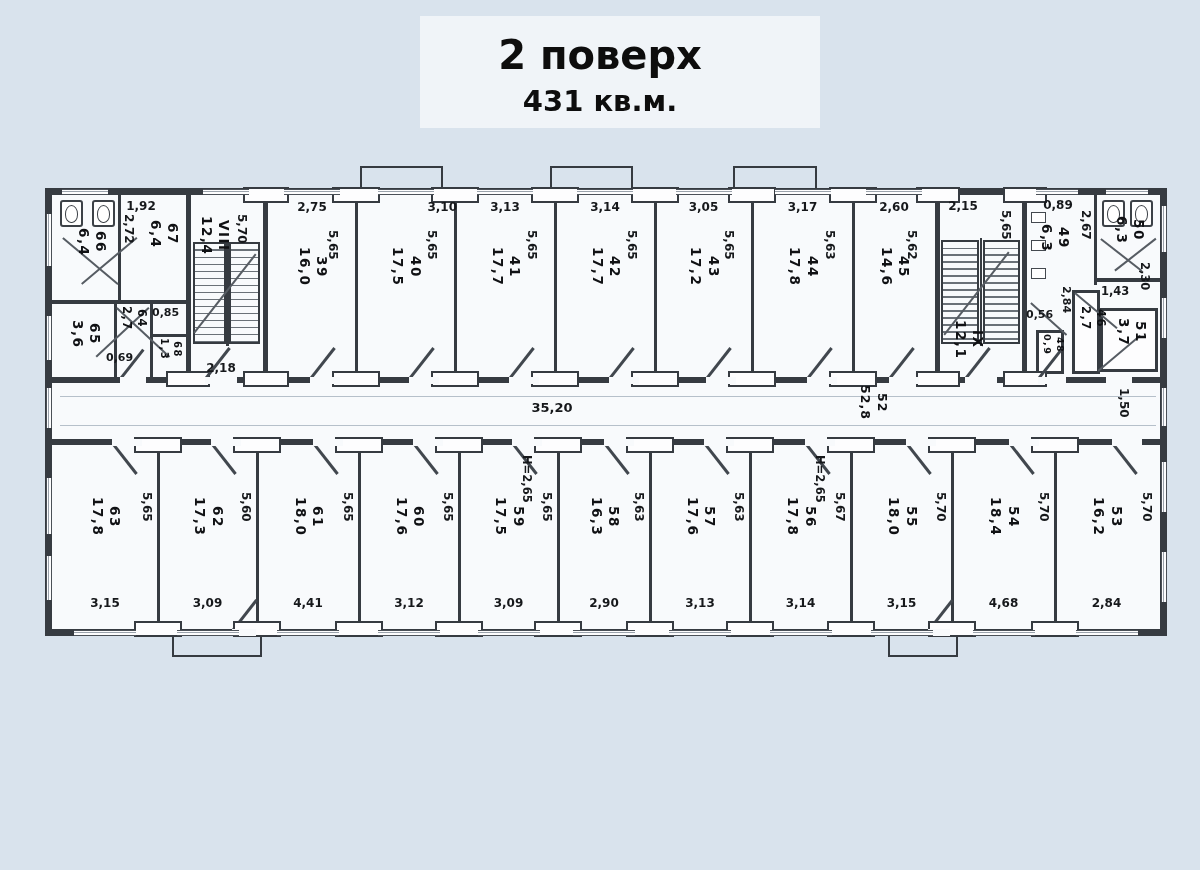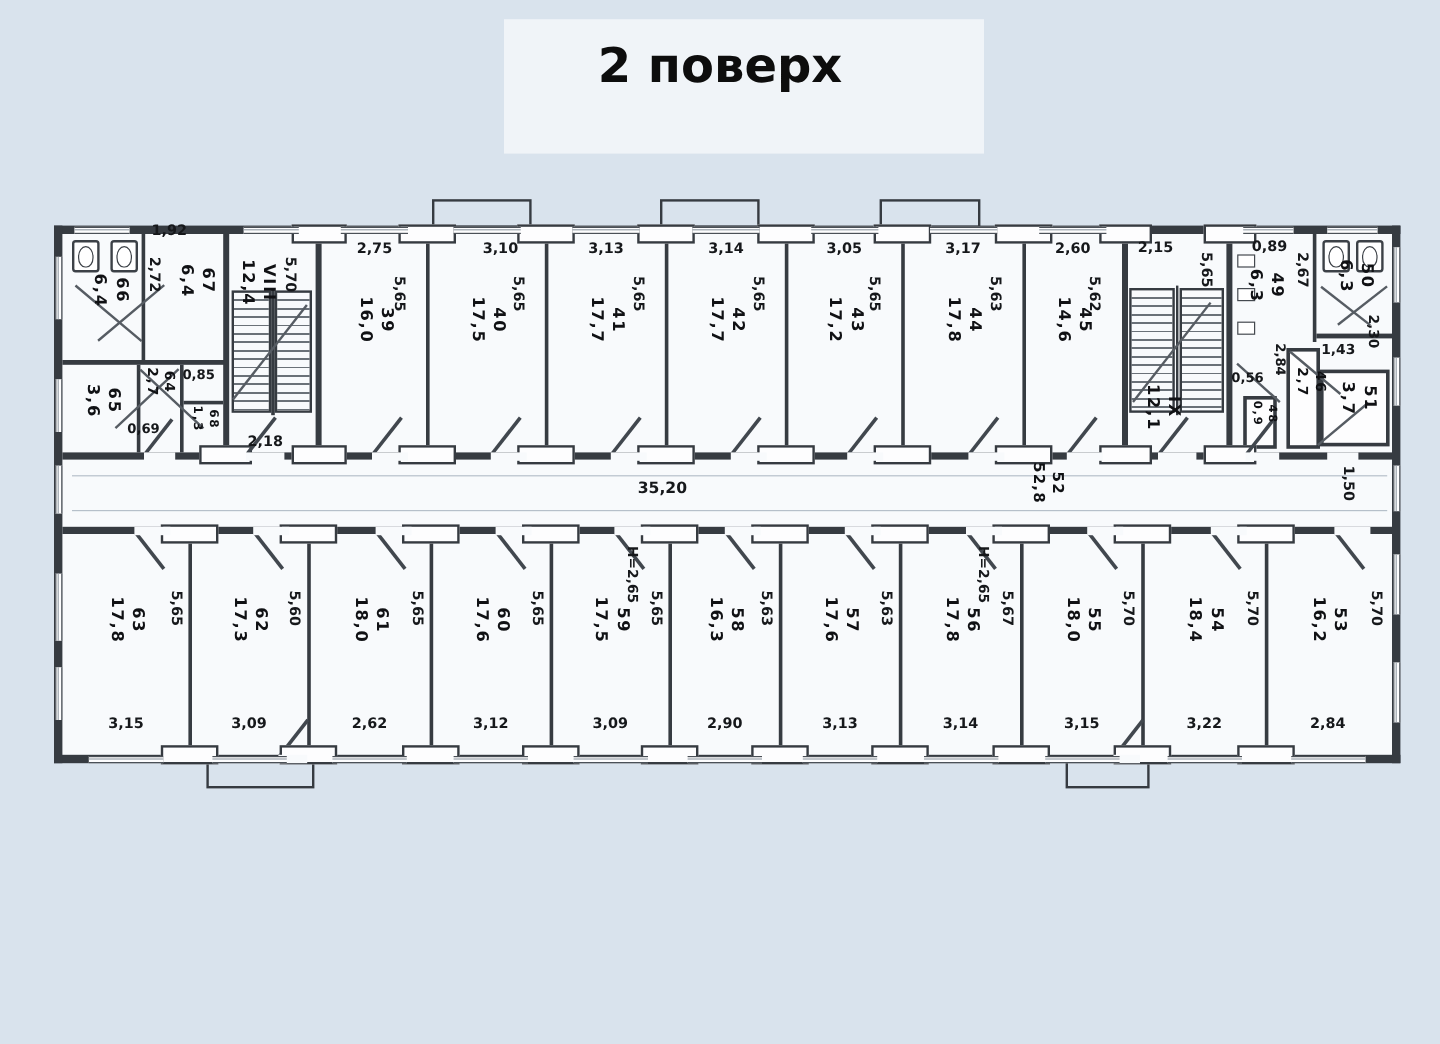--- a/index.html
+++ b/index.html
@@ -30,20 +30,21 @@
   .title{position:absolute;left:0;right:0;text-align:center;color:#0d0d0d;z-index:7;}
   .tbg{position:absolute;background:rgba(255,255,255,.6);z-index:1;}
 </style>
 </head>
 <body>
 
 <div id="plan">
 
   <div class="tbg" style="left:420px;top:16px;width:400px;height:112px"></div>
   <div class="title" style="top:32px;font-size:40px;font-weight:700">2 поверх</div>
+  <div class="title" style="top:84px;font-size:29px;font-weight:700">431 кв.м.</div>
 
   <div class="fill" style="left:49px;top:191px;width:1114px;height:442px"></div>
   <div class="w" style="left:45px;top:188px;width:1122px;height:7px"></div>
   <div class="w" style="left:45px;top:629px;width:1122px;height:7px"></div>
   <div class="w" style="left:45px;top:188px;width:7px;height:448px"></div>
   <div class="w" style="left:1160px;top:188px;width:7px;height:448px"></div>
 
   <div class="bal" style="left:360px;top:166px;width:83px;height:24px"></div>
   <div class="bal" style="left:550px;top:166px;width:83px;height:24px"></div>
   <div class="bal" style="left:733px;top:166px;width:84px;height:24px"></div>
@@ -147,21 +148,21 @@
     <span>3,6</span>
   </div>
   <div class="rlabel" style="left:119px;top:306px;font-size:11.5px">
     <span>64</span>
     <span>2,7</span>
   </div>
   <div class="rlabel" style="left:158px;top:338px;font-size:10px">
     <span>68</span>
     <span>1,3</span>
   </div>
-  <div class="dim c" style="left:118px;top:185px;width:46px">1,92</div>
+  <div class="dim c" style="left:118px;top:199px;width:46px">1,92</div>
   <div class="dim v" style="left:122px;top:214px">2,72</div>
   <div class="dim" style="left:152px;top:306px;font-size:11px">0,85</div>
   <div class="dim" style="left:106px;top:351px;font-size:11px">0,69</div>
 
   <div class="rlabel" style="left:197px;top:216px">
     <span>VIII</span>
     <span>12,4</span>
   </div>
   <div class="dim v" style="left:235px;top:214px">5,70</div>
   <div class="dim c" style="left:198px;top:361px;width:46px">2,18</div>
@@ -217,21 +218,21 @@
     <div class="w" style="left: 354.5px; top: 195px; width: 3px; height: 182px;"></div>
     <div class="cap" style="left: 332px; top: 187px; width: 48px; height: 16px;"></div>
     <div class="cap" style="left: 332px; top: 371px; width: 48px; height: 16px;"></div>
     <div class="wh" style="left: 377.5px; top: 188.5px; width: 56px;"></div>
     <div class="g" style="left: 409px; top: 376.5px; width: 30px; height: 7px;"></div>
     <div class="lf" style="left: 409px; top: 339px; height: 38px; transform-origin: left bottom; transform: rotate(38deg);"></div>
     <div class="rlabel" style="left: 388.5px; top: 247px;">
       <span>40</span>
       <span>17,5</span>
     </div>
-    <div class="dim c" style="left: 387px; top: 200px; width: 60px;">3,10</div>
+    <div class="dim c" style="left: 397px; top: 200px; width: 60px; text-align: right;">3,10</div>
     <div class="dim v" style="left: 425px; top: 230px;">5,65</div>
     <div class="w" style="left: 453.5px; top: 195px; width: 3px; height: 182px;"></div>
     <div class="cap" style="left: 431px; top: 187px; width: 48px; height: 16px;"></div>
     <div class="cap" style="left: 431px; top: 371px; width: 48px; height: 16px;"></div>
     <div class="wh" style="left: 477px; top: 188.5px; width: 56px;"></div>
     <div class="g" style="left: 509px; top: 376.5px; width: 30px; height: 7px;"></div>
     <div class="lf" style="left: 509px; top: 339px; height: 38px; transform-origin: left bottom; transform: rotate(38deg);"></div>
     <div class="rlabel" style="left: 488px; top: 247px;">
       <span>41</span>
       <span>17,7</span>
@@ -310,21 +311,21 @@
     <div class="w" style="left: 255.5px; top: 445px; width: 3px; height: 184px;"></div>
     <div class="cap" style="left: 233px; top: 437px; width: 48px; height: 16px;"></div>
     <div class="cap" style="left: 233px; top: 621px; width: 48px; height: 16px;"></div>
     <div class="wh" style="left: 277px; top: 629.5px; width: 62px;"></div>
     <div class="g" style="left: 313px; top: 438.5px; width: 30px; height: 7px;"></div>
     <div class="lf" style="left: 313px; top: 445px; height: 38px; transform-origin: left top; transform: rotate(-38deg);"></div>
     <div class="rlabel" style="left: 291px; top: 497px;">
       <span>61</span>
       <span>18,0</span>
     </div>
-    <div class="dim c" style="left: 278px; top: 596px; width: 60px;">2,62</div>
+    <div class="dim c" style="left: 278px; top: 596px; width: 60px;">4,41</div>
     <div class="dim v" style="left: 341px; top: 492px;">5,65</div>
     <div class="w" style="left: 357.5px; top: 445px; width: 3px; height: 184px;"></div>
     <div class="cap" style="left: 335px; top: 437px; width: 48px; height: 16px;"></div>
     <div class="cap" style="left: 335px; top: 621px; width: 48px; height: 16px;"></div>
     <div class="wh" style="left: 378px; top: 629.5px; width: 62px;"></div>
     <div class="g" style="left: 413px; top: 438.5px; width: 30px; height: 7px;"></div>
     <div class="lf" style="left: 413px; top: 445px; height: 38px; transform-origin: left top; transform: rotate(-38deg);"></div>
     <div class="rlabel" style="left: 392px; top: 497px;">
       <span>60</span>
       <span>17,6</span>
@@ -396,21 +397,21 @@
     <div class="w" style="left: 950.5px; top: 445px; width: 3px; height: 184px;"></div>
     <div class="cap" style="left: 928px; top: 437px; width: 48px; height: 16px;"></div>
     <div class="cap" style="left: 928px; top: 621px; width: 48px; height: 16px;"></div>
     <div class="wh" style="left: 972.5px; top: 629.5px; width: 62px;"></div>
     <div class="g" style="left: 1009px; top: 438.5px; width: 30px; height: 7px;"></div>
     <div class="lf" style="left: 1009px; top: 445px; height: 38px; transform-origin: left top; transform: rotate(-38deg);"></div>
     <div class="rlabel" style="left: 986.5px; top: 497px;">
       <span>54</span>
       <span>18,4</span>
     </div>
-    <div class="dim c" style="left: 973.5px; top: 596px; width: 60px;">3,22</div>
+    <div class="dim c" style="left: 973.5px; top: 596px; width: 60px;">4,68</div>
     <div class="dim v" style="left: 1037px; top: 492px;">5,70</div>
     <div class="w" style="left: 1053.5px; top: 445px; width: 3px; height: 184px;"></div>
     <div class="cap" style="left: 1031px; top: 437px; width: 48px; height: 16px;"></div>
     <div class="cap" style="left: 1031px; top: 621px; width: 48px; height: 16px;"></div>
     <div class="wh" style="left: 1075.5px; top: 629.5px; width: 62px;"></div>
     <div class="g" style="left: 1112px; top: 438.5px; width: 30px; height: 7px;"></div>
     <div class="lf" style="left: 1112px; top: 445px; height: 38px; transform-origin: left top; transform: rotate(-38deg);"></div>
     <div class="rlabel" style="left: 1089.5px; top: 497px;">
       <span>53</span>
       <span>16,2</span>

